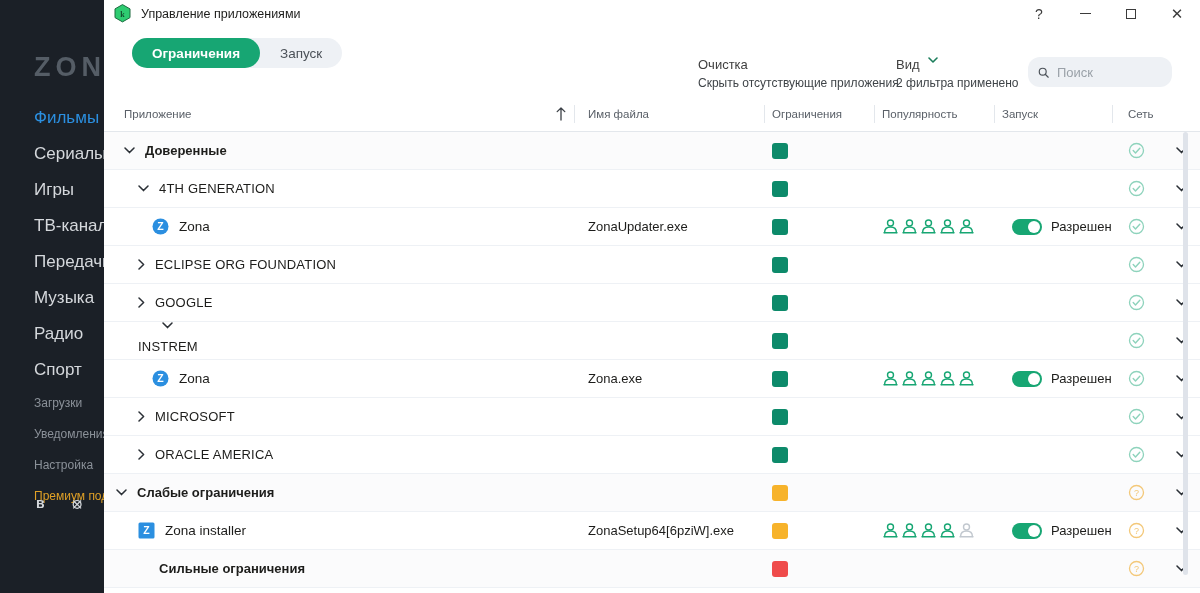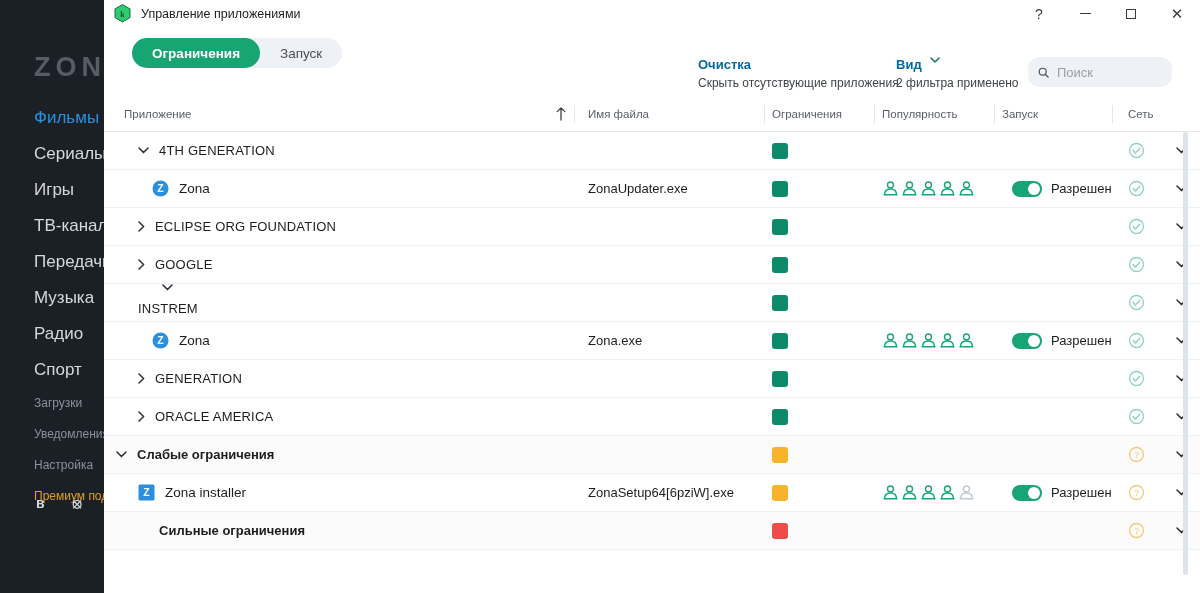--- a/index.html
+++ b/index.html
@@ -75,21 +75,21 @@
   }
   .tab {
     height: 30px; padding: 0 20px;
     display: flex; align-items: center; justify-content: center;
     font-size: 13.5px; color: #4b5158; border-radius: 16px;
     white-space: nowrap; cursor: default;
   }
   .tab.active { background: #17a673; color: #ffffff; font-weight: bold; }
 
   .tool-block { position: absolute; top: 30px; }
-  .tool-title { font-size: 13px; font-weight: bold; color: #0369a1; white-space: nowrap; }
+  .tool-title { font-size: 13px; font-weight: normal; color: #404040; white-space: nowrap; }
   .tool-sub { font-size: 12px; color: #3f4448; margin-top: 4px; white-space: nowrap; }
   #clean-block { left: 594px; }
   #view-block { left: 792px; }
   .view-head { display: flex; align-items: flex-start; gap: 8px; }
   .chev-sm { width: 10px; height: 6px; }
 
   .search-box {
     position: absolute; left: 924px; top: 30px;
     width: 144px; height: 30px;
     background: #eef1f5; border-radius: 12px;
@@ -250,20 +250,42 @@
           <svg viewBox="0 0 10 14" width="10" height="14" style="position: absolute; left: 452px; top: 11px;">
             <path d="M5 13 L5 1 M1.2 4.6 L5 1 L8.8 4.6" fill="none" stroke="#3a3f45" stroke-width="1.3" stroke-linecap="round" stroke-linejoin="round"></path>
           </svg>
           <div class="th-sep" style="left: 470px;"></div>
           <div class="th-sep" style="left: 660px;"></div>
           <div class="th-sep" style="left: 770px;"></div>
           <div class="th-sep" style="left: 890px;"></div>
           <div class="th-sep" style="left: 1008px;"></div>
         </div>
       <div class="rows" id="rows">
+          <div class="row shaded">
+            <div class="cell name-cell" style="left: 20px;">
+              <svg viewBox="0 0 11 7" width="11" height="7">
+                <path d="M1 1 L5.5 5.6 L10 1" fill="none" stroke="#2b3036" stroke-width="1.5" stroke-linecap="round" stroke-linejoin="round"></path>
+              </svg>
+              <span class="lvl-name">Доверенные</span>
+            </div>
+            <div class="cell" style="left: 668px;">
+              <div class="sq" style="background: rgb(13, 138, 106);"></div>
+            </div>
+            <div class="cell" style="left: 1024px;">
+              <svg viewBox="0 0 17 17" width="17" height="17">
+                <circle cx="8.5" cy="8.5" r="7" fill="none" stroke="#8ed3bc" stroke-width="1.3"></circle>
+                <path d="M5.2 8.6 L7.5 11 L11.8 6.2" fill="none" stroke="#8ed3bc" stroke-width="1.4" stroke-linecap="round" stroke-linejoin="round"></path>
+              </svg>
+            </div>
+            <div class="cell" style="left: 1072px;">
+              <svg viewBox="0 0 11 7" width="11" height="7">
+                <path d="M1 1 L5.5 5.6 L10 1" fill="none" stroke="#2b3036" stroke-width="1.5" stroke-linecap="round" stroke-linejoin="round"></path>
+              </svg>
+            </div>
+          </div>
           <div class="row">
             <div class="cell name-cell" style="left: 34px;">
               <svg viewBox="0 0 11 7" width="11" height="7">
                 <path d="M1 1 L5.5 5.6 L10 1" fill="none" stroke="#2b3036" stroke-width="1.5" stroke-linecap="round" stroke-linejoin="round"></path>
               </svg>
               <span class="vendor-name">4TH GENERATION</span>
             </div>
             <div class="cell" style="left: 668px;">
               <div class="sq" style="background: rgb(13, 138, 106);"></div>
             </div>
@@ -469,21 +491,21 @@
               <svg viewBox="0 0 11 7" width="11" height="7">
                 <path d="M1 1 L5.5 5.6 L10 1" fill="none" stroke="#2b3036" stroke-width="1.5" stroke-linecap="round" stroke-linejoin="round"></path>
               </svg>
             </div>
           </div>
           <div class="row">
             <div class="cell name-cell" style="left: 34px;">
               <svg viewBox="0 0 7 11" width="7" height="11">
                 <path d="M1 1 L5.6 5.5 L1 10" fill="none" stroke="#2b3036" stroke-width="1.5" stroke-linecap="round" stroke-linejoin="round"></path>
               </svg>
-              <span class="vendor-name">GENERATION</span>
+              <span class="vendor-name">MICROSOFT</span>
             </div>
             <div class="cell" style="left: 668px;">
               <div class="sq" style="background: rgb(13, 138, 106);"></div>
             </div>
             <div class="cell" style="left: 1024px;">
               <svg viewBox="0 0 17 17" width="17" height="17">
                 <circle cx="8.5" cy="8.5" r="7" fill="none" stroke="#8ed3bc" stroke-width="1.3"></circle>
                 <path d="M5.2 8.6 L7.5 11 L11.8 6.2" fill="none" stroke="#8ed3bc" stroke-width="1.4" stroke-linecap="round" stroke-linejoin="round"></path>
               </svg>
             </div>

